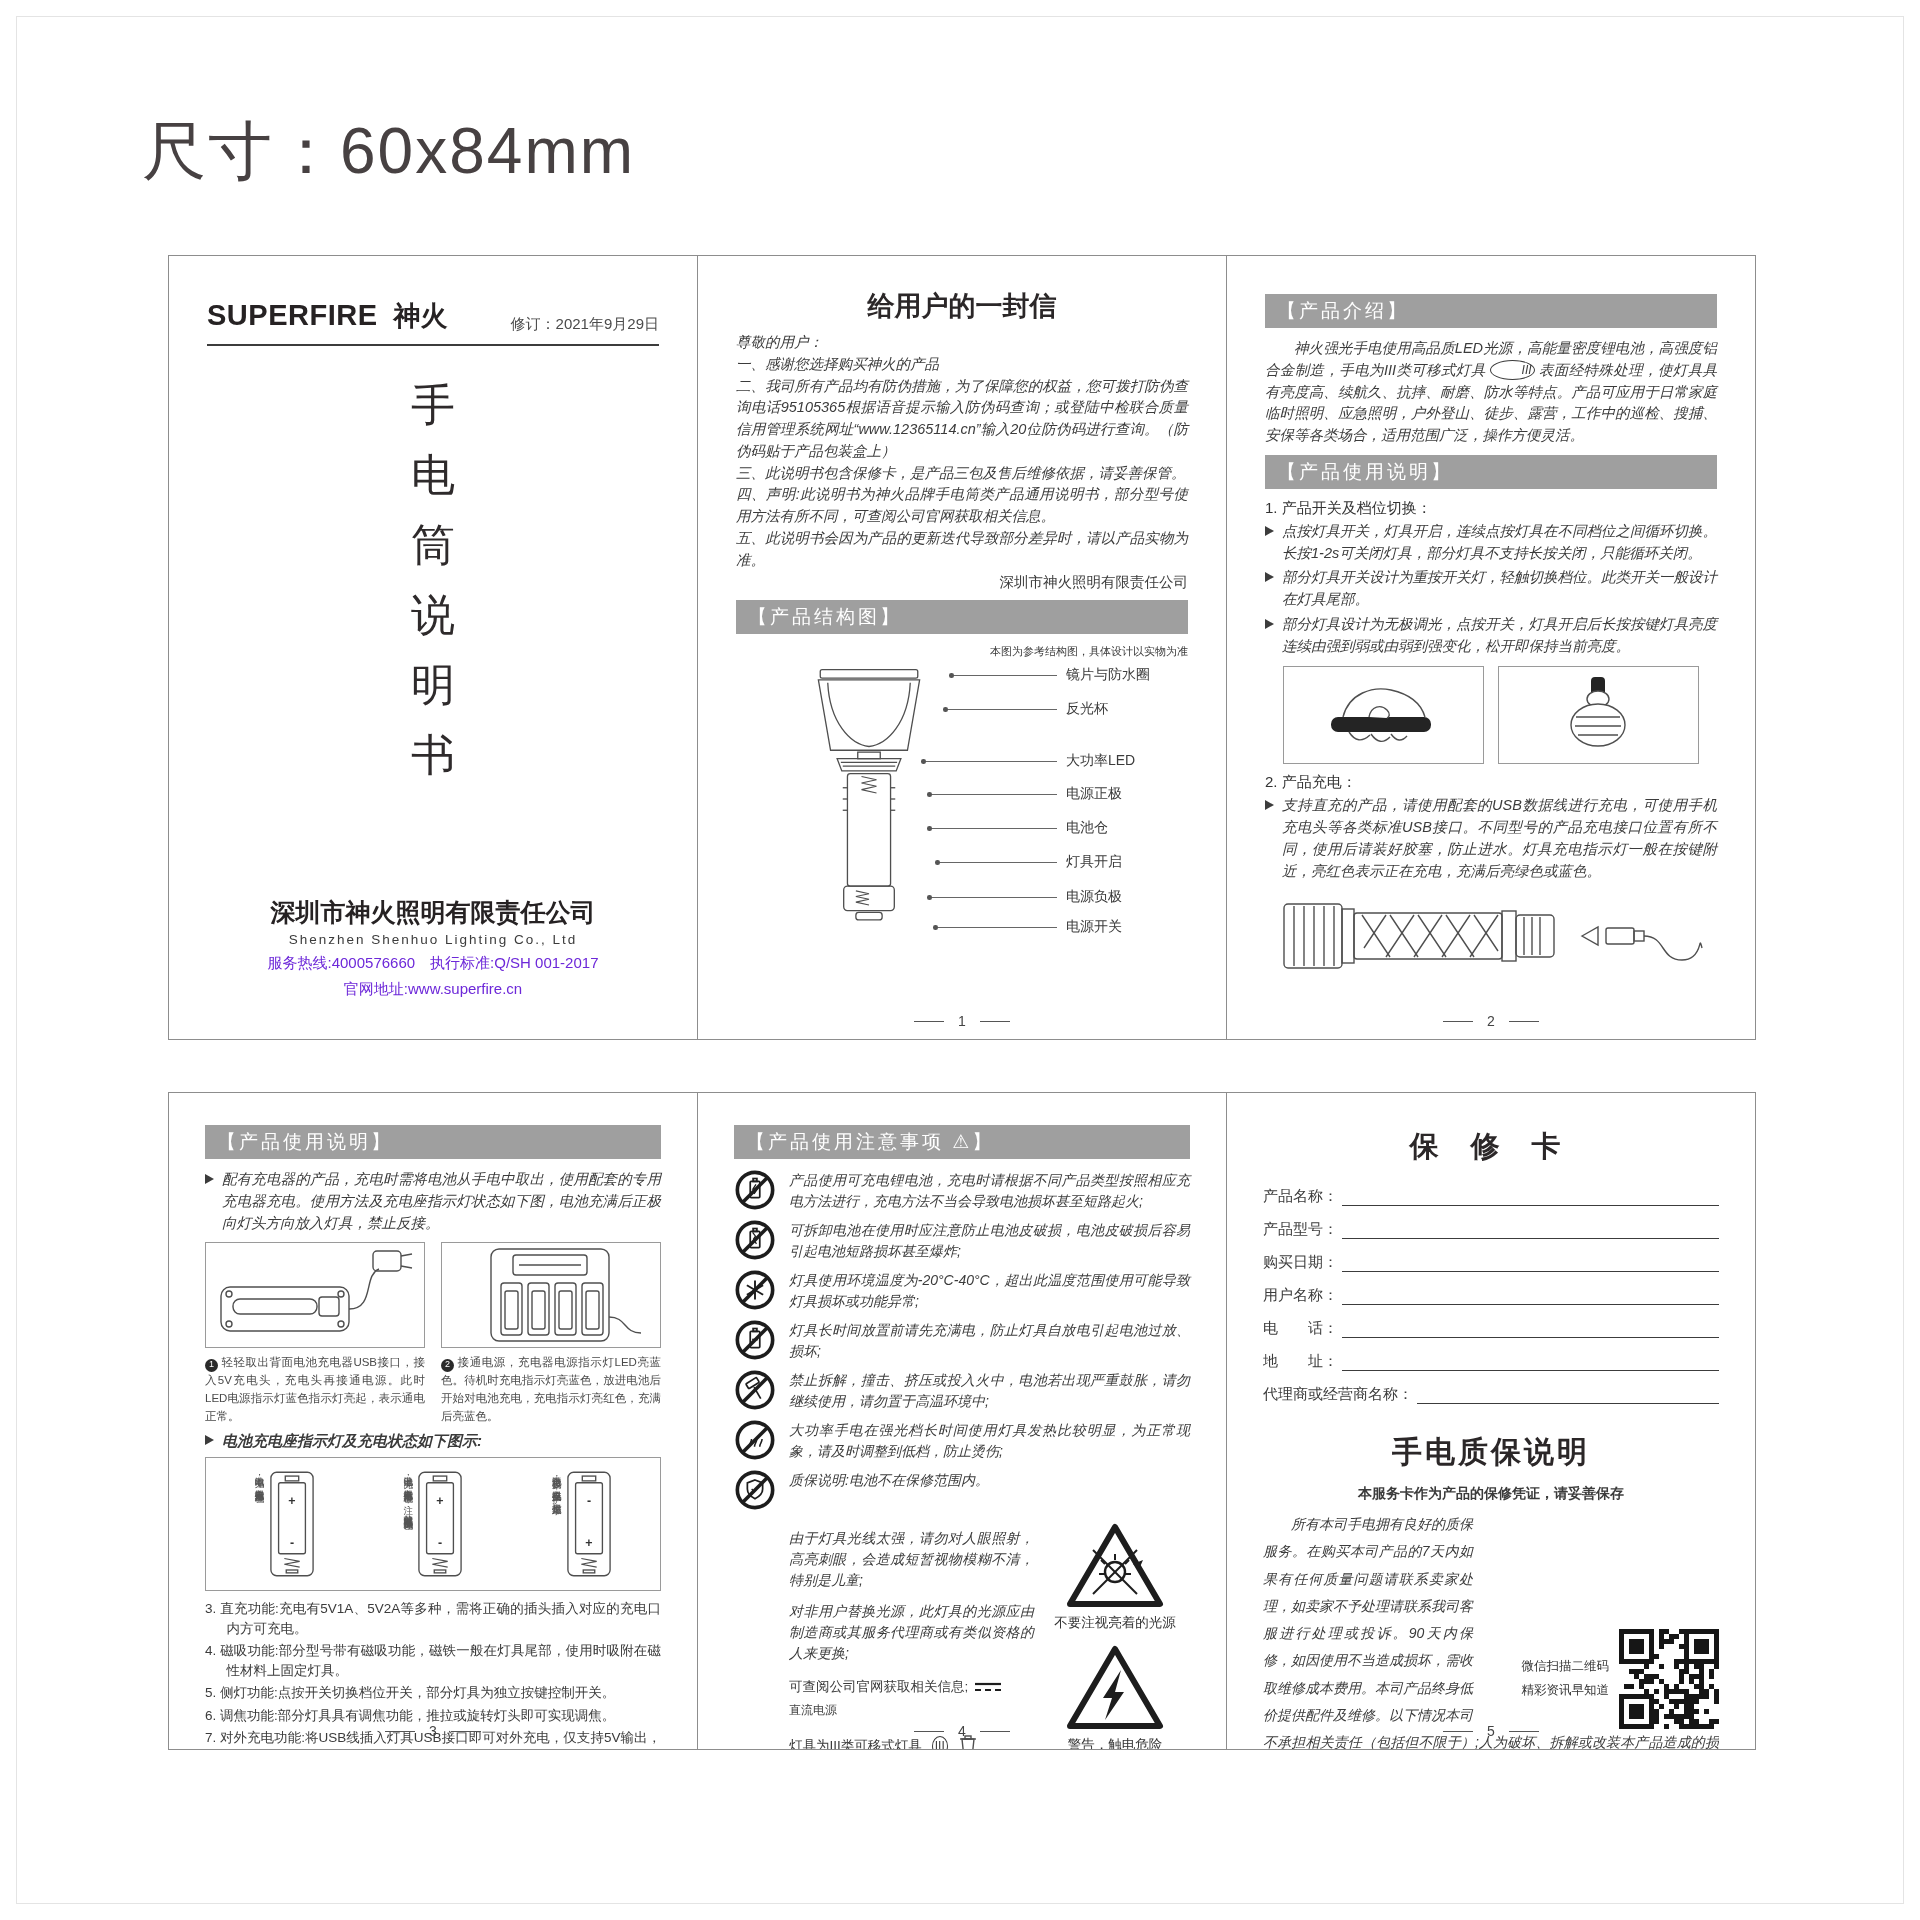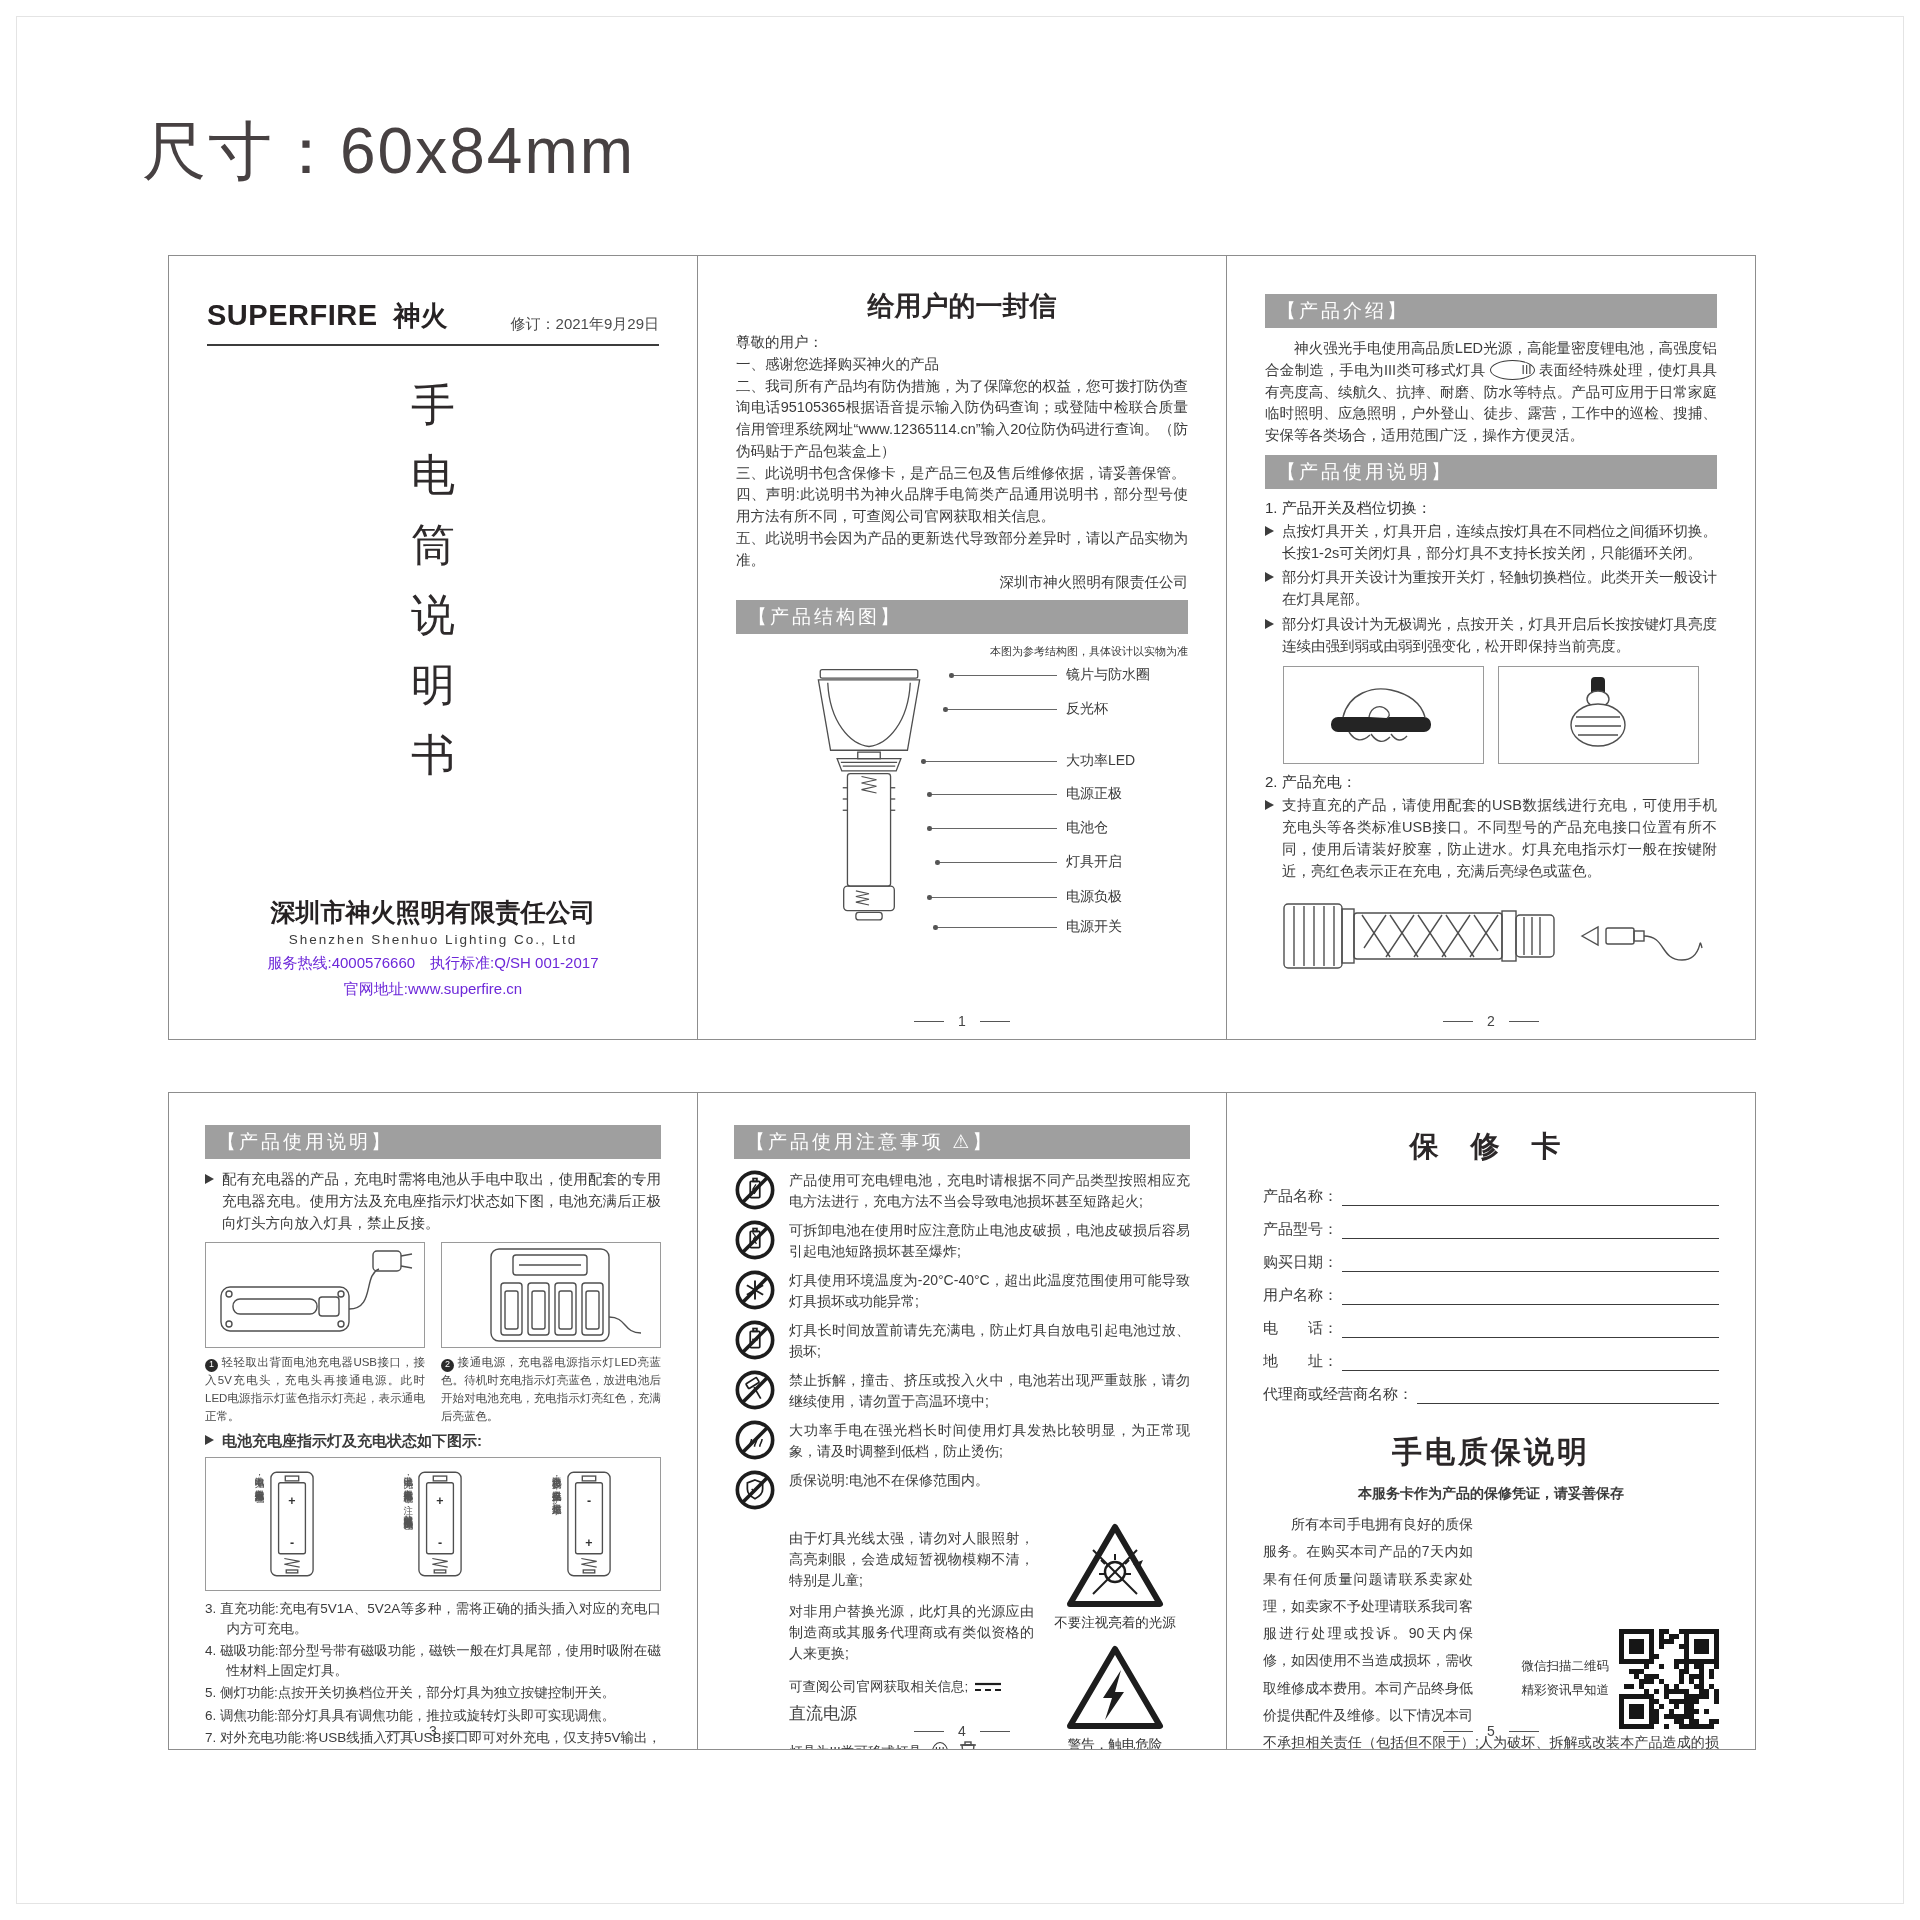--- a/index.html
+++ b/index.html
@@ -12,21 +12,21 @@
   .size-title{position:absolute;left:142px;top:108px;font-size:64px;color:#474142;letter-spacing:2px;}
 
   .row{position:absolute;left:168px;width:1588px;border:1.5px solid #8d8d8d;display:flex;background:#fff;box-sizing:border-box;}
   .row1{top:255px;height:785px;}
   .row2{top:1092px;height:658px;}
   .panel{flex:1 1 0;position:relative;box-sizing:border-box;overflow:hidden;}
   .row1 .panel{padding:30px 38px 34px;}
   .row2 .panel{padding:24px 36px 30px;}
   .panel + .panel{border-left:1.5px solid #8d8d8d;}
 
-  .txt{font-size:14.5px;line-height:1.5;text-align:justify;margin:0;color:#3b3b3b;}
+  .txt{font-size:14.5px;line-height:1.5;text-align:justify;margin:0;color:#3b3b3b;font-style:italic;}
   .bar{background:#9f9f9f;color:#fff;font-size:19px;letter-spacing:3px;padding:4px 12px;margin:8px 0 10px;}
   .pagenum{position:absolute;bottom:10px;left:0;right:0;display:flex;justify-content:center;align-items:center;gap:14px;font-size:14px;color:#444;}
   .pagenum i{width:30px;height:1px;background:#555;}
 
   
   .p1-head{display:flex;justify-content:space-between;align-items:flex-end;margin-top:12px;}
   .brand-en{font-weight:800;font-size:29px;letter-spacing:0.5px;color:#262223;}
   .brand-cn{font-weight:700;font-size:27px;margin-left:16px;color:#262223;}
   .rev{font-size:15px;color:#4b4b4b;}
   .p1-rule{border:none;border-top:2px solid #3c3c3c;margin:10px 0 0;}
@@ -82,21 +82,21 @@
 
   
   .warnrow{display:flex;gap:13px;align-items:flex-start;margin:7px 0;}
   .pro-icon{flex:none;width:42px;height:42px;}
   .warnrow .txt{flex:1;font-size:14px;margin-top:1px;}
   .wextra{margin:10px 0 0 55px;font-size:14px;}
   .bottomgrid{display:flex;margin-left:55px;gap:6px;}
   .bleft{flex:1;}
   .bright{width:150px;text-align:center;padding-top:2px;}
   .dcline{display:flex;align-items:center;gap:6px;font-size:13.5px;margin-top:14px;flex-wrap:wrap;}
-  .dc-label{font-size:17px;color:#444;}
+  .dc-label{font-size:12px;color:#444;}
   .tri-group{margin-bottom:10px;}
   .tri-group p{font-size:13.5px;margin:2px 0 0;color:#333;}
 
   
   .wc-title{text-align:center;font-size:29px;font-weight:800;letter-spacing:12px;margin:10px 0 20px;color:#2b2728;}
   .field{display:flex;align-items:flex-end;margin:14px 0;font-size:15px;}
   .flabel{white-space:nowrap;}
   .fline{flex:1;border-bottom:1.4px solid #3c3c3c;height:1.1em;margin-left:4px;}
   .wp-title{text-align:center;font-size:30px;font-weight:800;letter-spacing:3px;margin:28px 0 12px;color:#2b2728;}
   .wp-sub{text-align:center;font-size:14px;font-weight:700;margin:0 0 8px;}

